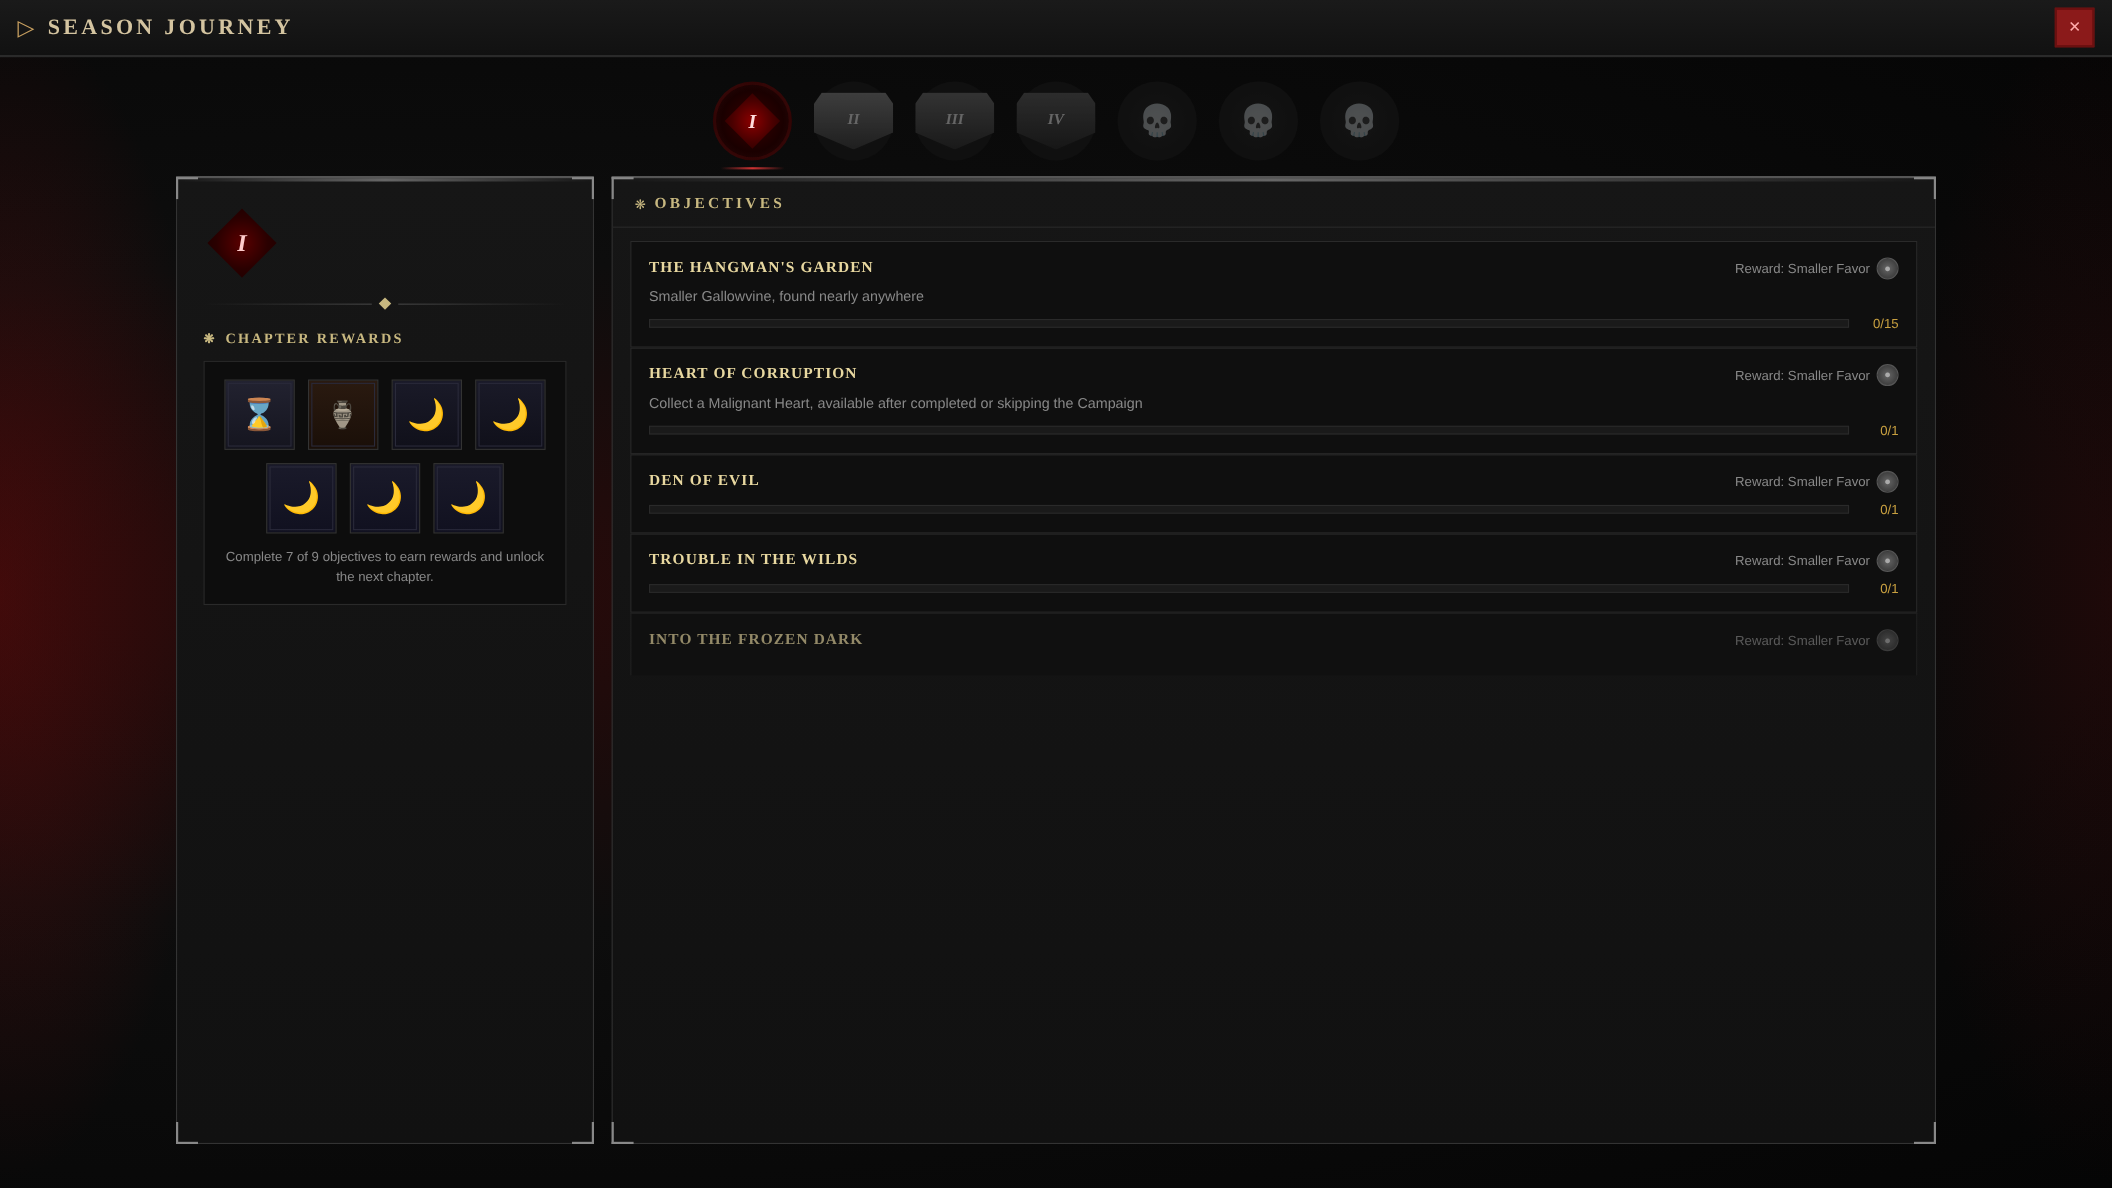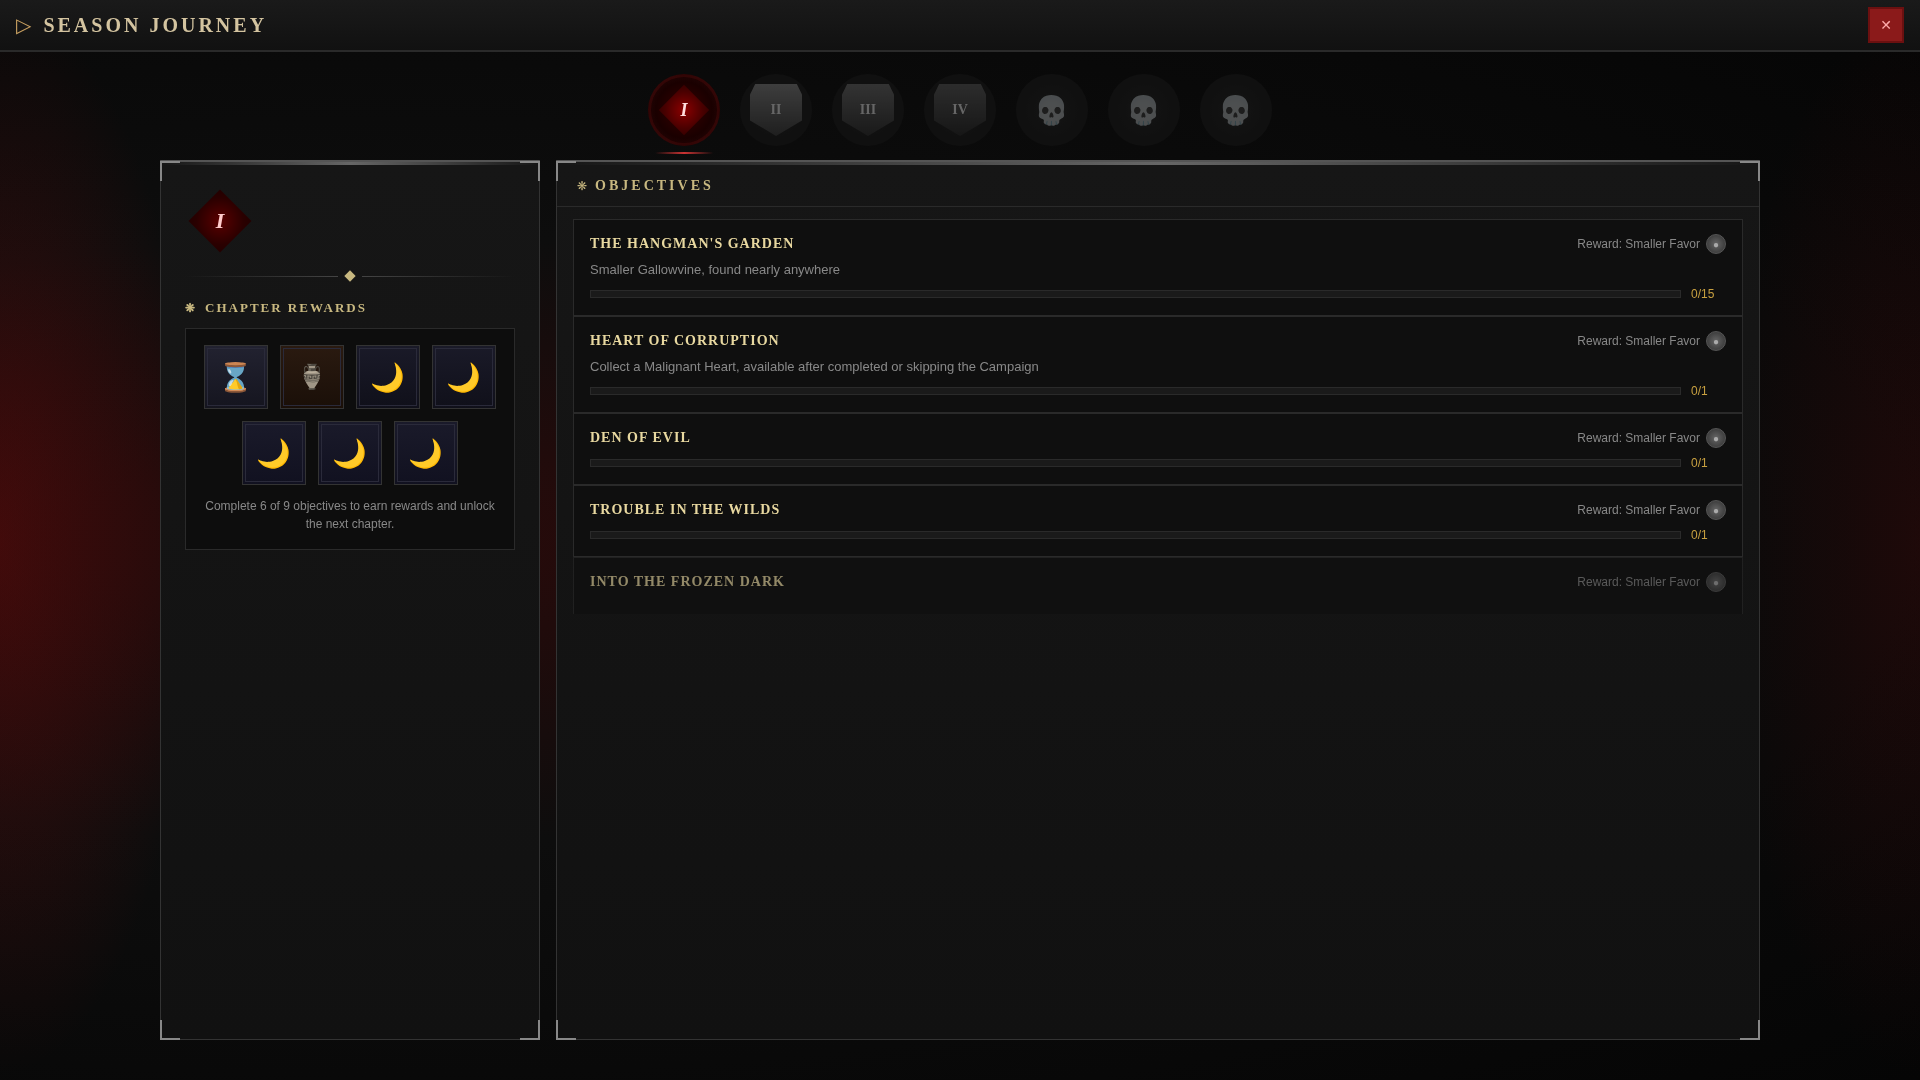--- a/index.html
+++ b/index.html
@@ -137,29 +137,30 @@
       display: flex;
       align-items: center;
       justify-content: center;
       color: #ffdddd;
       font-size: 18px;
       font-weight: bold;
       font-style: italic;
     }
 
     .badge-shield {
-      width: 52px;
+      width: 72px;
       height: 52px;
       clip-path: polygon(10% 0%, 90% 0%, 100% 20%, 100% 70%, 50% 100%, 0% 70%, 0% 20%);
       display: flex;
       align-items: center;
       justify-content: center;
       font-size: 14px;
       font-weight: bold;
       color: #aaa;
+      font-style: italic;
     }
 
     .badge-shield.s1 { background: linear-gradient(180deg, #666 0%, #333 100%); }
     .badge-shield.s2 { background: linear-gradient(180deg, #555 0%, #2a2a2a 100%); }
     .badge-shield.s3 { background: linear-gradient(180deg, #4a4a4a 0%, #252525 100%); }
 
     .badge-skull {
       width: 52px;
       height: 52px;
       display: flex;
@@ -514,20 +515,21 @@
       height: 100%;
       background: linear-gradient(90deg, #4a3020, #6a5030);
       width: 0%;
     }
 
     .progress-text {
       color: #c8a040;
       font-size: 12px;
       font-family: 'Arial', sans-serif;
       min-width: 35px;
+      text-align: right;
     }
 
     
     .objective-card.partial {
       opacity: 0.6;
       border-bottom: none;
     }
 
     
     .world-event-icon {
@@ -654,21 +656,21 @@
           <div class="reward-item">
             <span class="reward-icon">🌙</span>
           </div>
           <div class="reward-item">
             <span class="reward-icon">🌙</span>
           </div>
           <div class="reward-item">
             <span class="reward-icon">🌙</span>
           </div>
         </div>
-        <p class="rewards-note">Complete 6 of 9 objectives to earn rewards and unlock the next chapter.</p>
+        <p class="rewards-note">Complete 7 of 9 objectives to earn rewards and unlock the next chapter.</p>
       </div>
     </div>
   </div>
 
   <div class="right-panel">
     <div class="corner-deco tl"></div>
     <div class="corner-deco tr"></div>
     <div class="corner-deco bl"></div>
     <div class="corner-deco br"></div>
 

